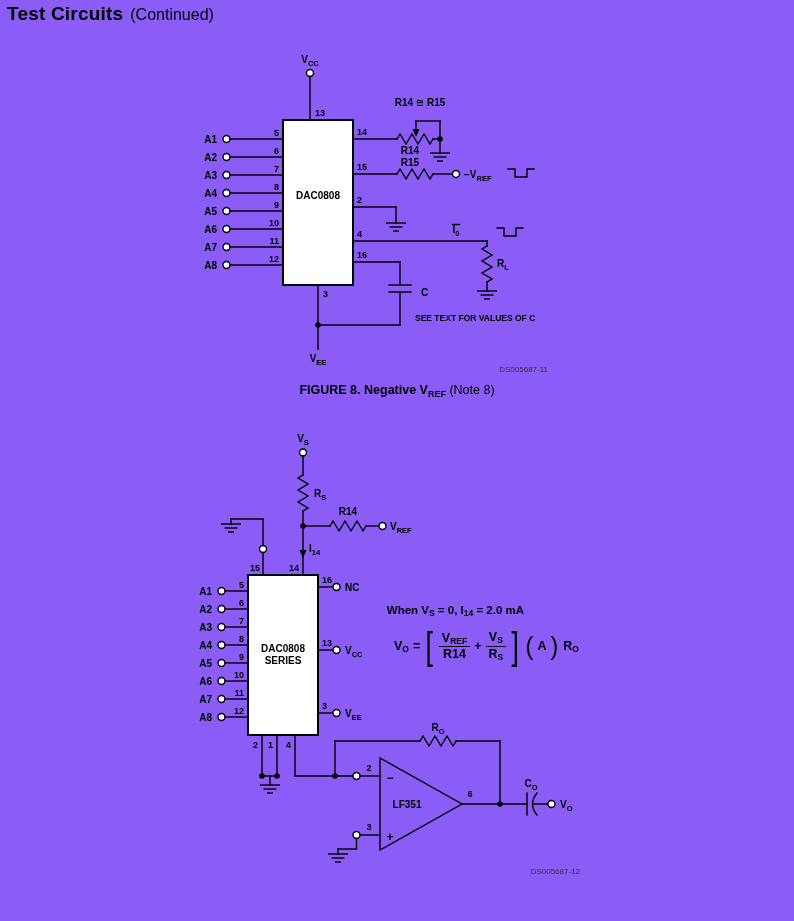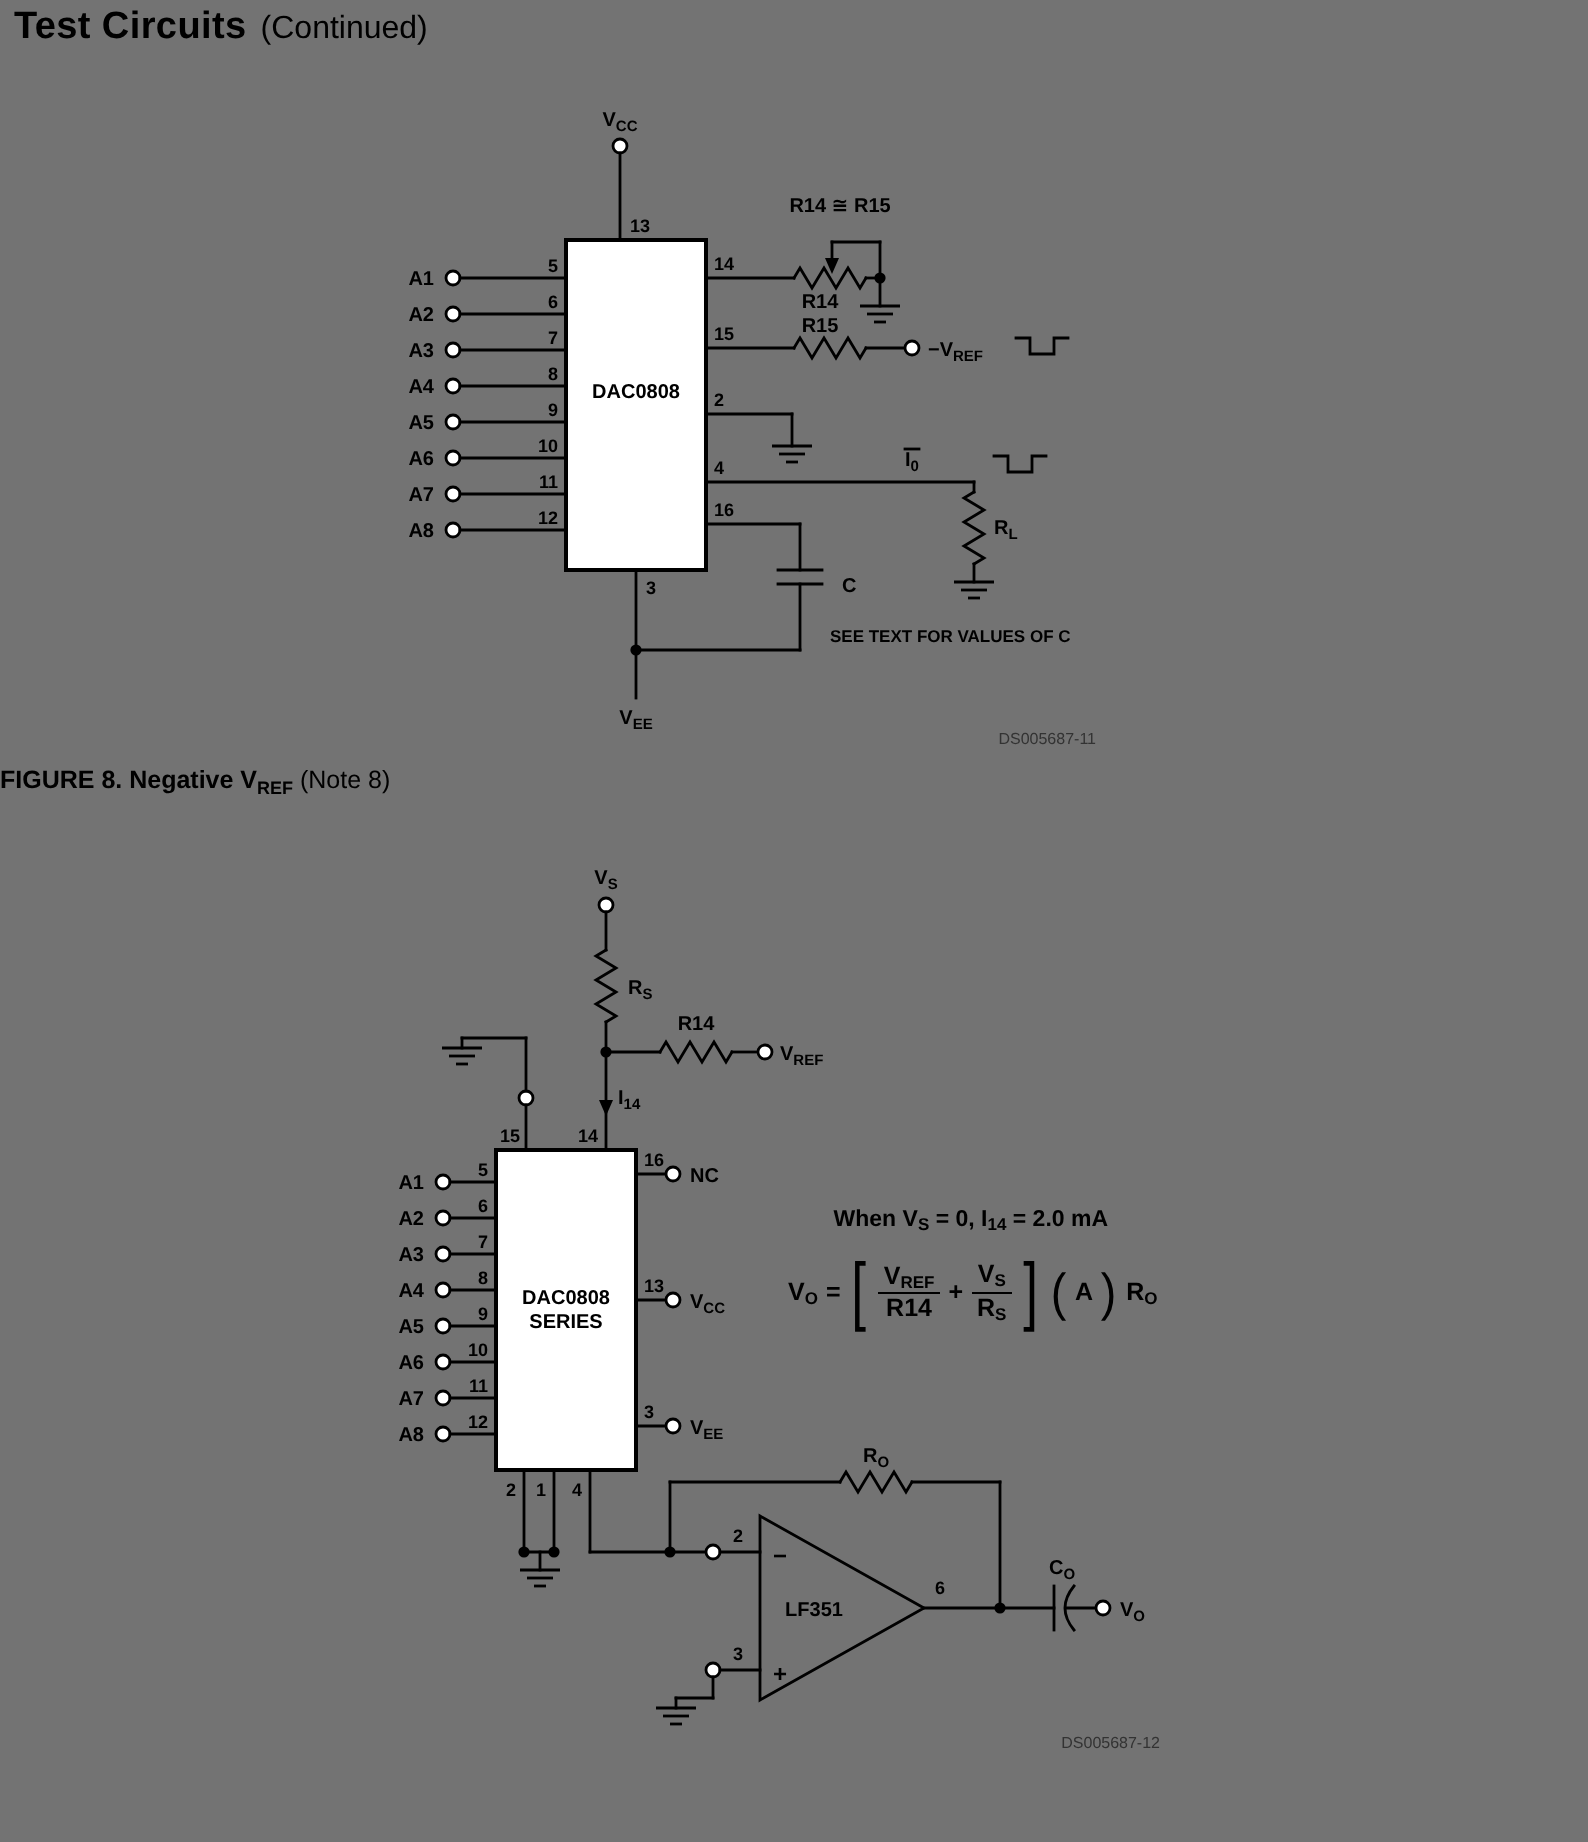--- a/index.html
+++ b/index.html
@@ -1,34 +1,34 @@
 <!DOCTYPE html>
 <html><head>
 <meta charset="utf-8">
 <style>
   *{margin:0;padding:0;box-sizing:border-box}
   html,body{width:794px;height:921px;background:#fff}
   body{font-family:"Liberation Sans","DejaVu Sans",sans-serif;color:#000;position:relative;overflow:hidden}
-  .page{position:absolute;inset:0;background:#737373}
+  .page{position:absolute;inset:0;background:#8b5cf6}
   .header{position:absolute;left:7px;top:3px;display:flex;align-items:baseline;gap:7px}
   .title{font-size:19px;font-weight:bold;letter-spacing:.2px}
   .subtitle{font-size:16px}
   svg.schematic{position:absolute;left:0;top:0}
   .w{stroke:#000;stroke-width:1.4;fill:none;stroke-linecap:square}
   .chip{stroke:#000;stroke-width:2;fill:#fff}
   .term{stroke:#000;stroke-width:1.4;fill:#fff}
   .dot{fill:#000;stroke:none}
   .ah{fill:#000;stroke:none}
   .lb{font-weight:bold;font-size:10px;fill:#000}
   .pn{font-weight:bold;font-size:9px;fill:#000}
   .ss{font-size:7.5px;font-weight:bold}
   .code{font-size:8px;fill:#333}
   .small{font-size:8.5px;font-weight:bold;fill:#000}
   #gnd line{stroke:#000;stroke-width:1.4}
-  .caption{position:absolute;width:100%;text-align:left;font-size:12.5px}
+  .caption{position:absolute;width:100%;text-align:center;font-size:12.5px}
   .cap-bold{font-weight:bold}
   .sb{font-size:9px;vertical-align:-3px}
   .note{position:absolute;font-weight:bold;font-size:11.5px;white-space:pre}
   .note .s,.formula .s{font-size:8.5px;vertical-align:-2px;font-weight:bold}
   .formula{position:absolute;display:flex;align-items:center;gap:4px;font-weight:bold;font-size:12.5px}
   .frac{display:inline-flex;flex-direction:column;align-items:center;line-height:1.2}
   .frac .num{padding:0 3px;border-bottom:1.4px solid #000}
   .frac .den{padding:0 3px}
   .bk{font-size:38px;font-weight:400;line-height:.85;transform:scaleX(.7)}
   .pr{font-size:26px;font-weight:400;line-height:.85;transform:scaleX(.9)}
@@ -354,21 +354,21 @@
       </g>
 
       <text class="code" x="580" y="874" text-anchor="end">DS005687-12</text>
     </g>
   </svg>
 
   <div class="caption" style="top:383px">
     <span class="cap-bold">FIGURE 8. Negative V</span><span class="cap-bold sb">REF</span><span> (Note 8)</span>
   </div>
 
-  <div class="note" style="left:404px;top:592px">
+  <div class="note" style="left:374px;top:592px">
     <span>When V</span><span class="s">S</span><span> = 0, I</span><span class="s">14</span><span> = 2.0 mA</span>
   </div>
 
   <div class="formula" style="left:394px;top:630px">
     <span><span>V</span><span class="s">O</span></span>
     <span>=</span>
     <span class="bk">[</span>
     <span class="frac">
       <span class="num"><span>V</span><span class="s">REF</span></span>
       <span class="den">R14</span>

